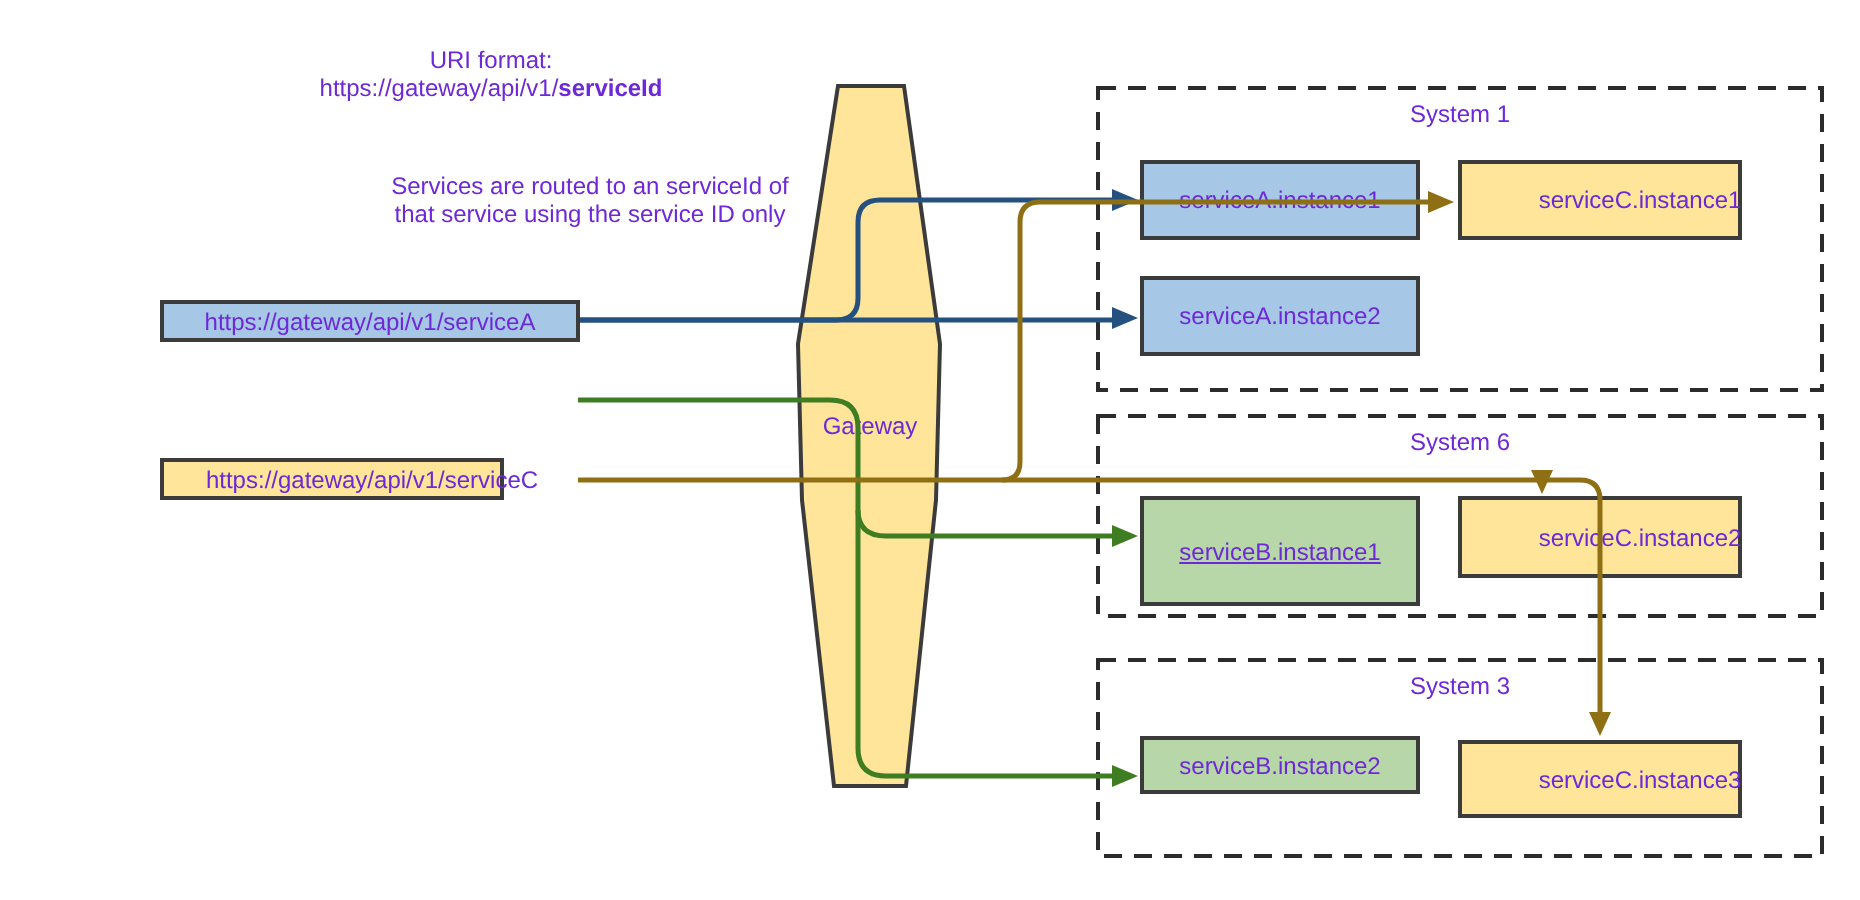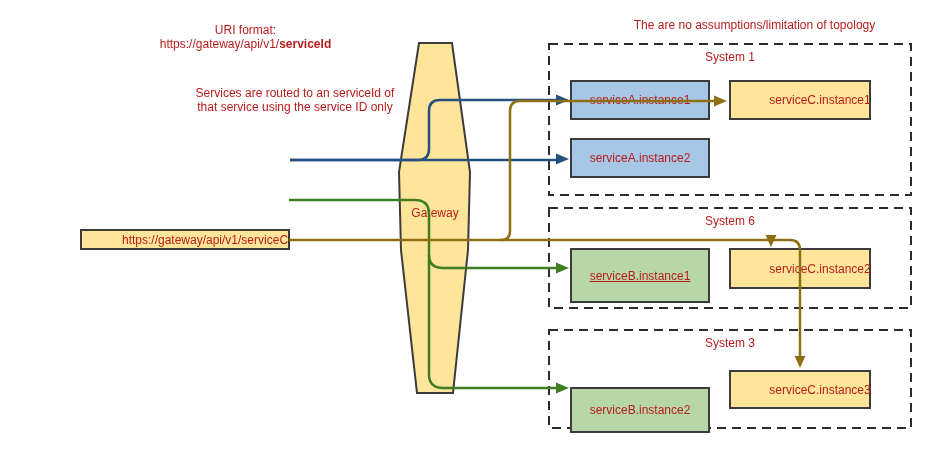--- a/index.html
+++ b/index.html
@@ -1,18 +1,18 @@
 <!DOCTYPE html>
 <html><head>
 <meta charset="utf-8">
 <style>
   html,body{margin:0;padding:0;background:#fff;}
   #canvas{
     position:relative;width:930px;height:450px;background:#fff;overflow:hidden;
-    font-family:"Liberation Sans",sans-serif;color:#b91c1c;
+    font-family:"Liberation Sans",sans-serif;color:#6d28d9;
   }
   .txt{font-size:12px;line-height:14px;}
   .center{text-align:center;}
   .box{
     position:absolute;box-sizing:border-box;border:2px solid #3B3B3B;
     display:flex;align-items:center;justify-content:center;
     font-size:12px;z-index:1;
   }
   .fill-blue{background:#A7C7E7;}
   .fill-green{background:#B7D7A9;}
@@ -39,23 +39,25 @@
   <div class="note txt center" style="left:118px;top:23px;width:255px;">
     <div>URI format:</div>
     <div><span>https://gateway/api/v1/</span><b>serviceId</b></div>
   </div>
 
   <div class="note txt center" style="left:170px;top:86px;width:250px;">
     <div>Services are routed to an serviceId of</div>
     <div>that service using the service ID only</div>
   </div>
 
-  <div class="note txt center" style="left:592px;top:18px;width:325px;">The are no assumptions/limitation of topology</div>
 
-  <div class="box fill-yellow" style="left:80px;top:229px;width:210px;height:21px;">
+  <div class="box fill-blue" style="left:80px;top:150px;width:210px;height:21px;">
+    <span>https://gateway/api/v1/serviceA</span>
+  </div>
+  <div class="box fill-yellow" style="left:80px;top:229px;width:172px;height:21px;">
     <span>https://gateway/api/v1/serviceC</span>
   </div>
 
   <div id="gateway-label">Gateway</div>
 
   <div class="sys-title" style="top:50px;">System 1</div>
   <div class="sys-title" style="top:214px;">System 6</div>
   <div class="sys-title" style="top:336px;">System 3</div>
 
   <div class="box fill-blue" style="left:570px;top:80px;width:140px;height:40px;">
@@ -68,21 +70,21 @@
     <span>serviceA.instance2</span>
   </div>
 
   <div class="box fill-green" style="left:570px;top:248px;width:140px;height:55px;text-decoration:underline;">
     <span>serviceB.instance1</span>
   </div>
   <div class="box fill-yellow" style="left:729px;top:248px;width:142px;height:41px;">
     <span>serviceC.instance2</span>
   </div>
 
-  <div class="box fill-green" style="left:570px;top:387px;width:140px;height:46px;">
+  <div class="box fill-green" style="left:570px;top:368px;width:140px;height:29px;">
     <span>serviceB.instance2</span>
   </div>
   <div class="box fill-yellow" style="left:729px;top:370px;width:142px;height:39px;">
     <span>serviceC.instance3</span>
   </div>
 
   <svg id="line-layer" class="layer" width="930" height="450" viewBox="0 0 930 450">
 
     <g>
       <path d="M 290 160 H 418 Q 429 160 429 149 V 111 Q 429 100 440 100 H 557" fill="none" stroke="#24517F" stroke-width="2.5"></path>

